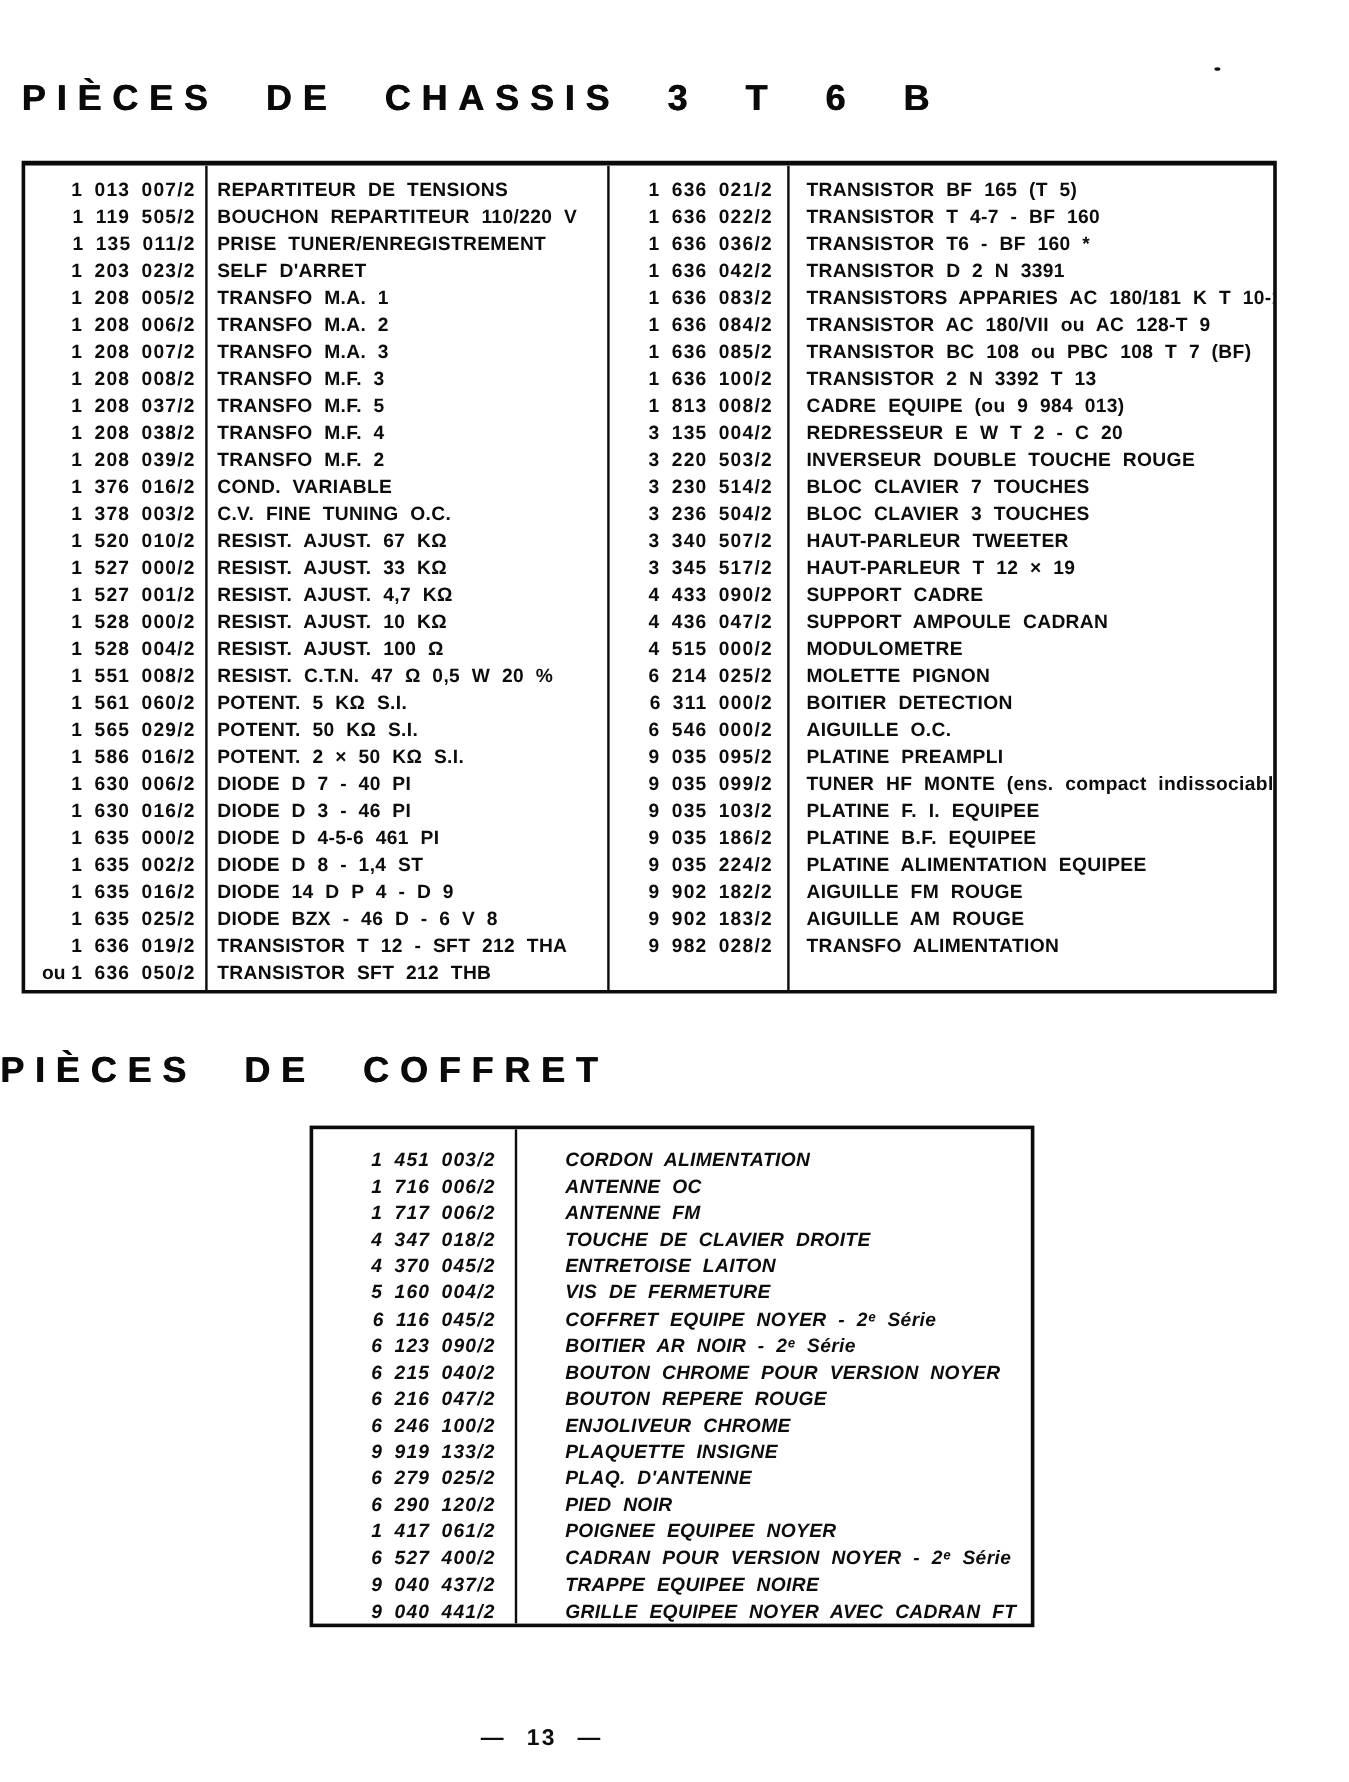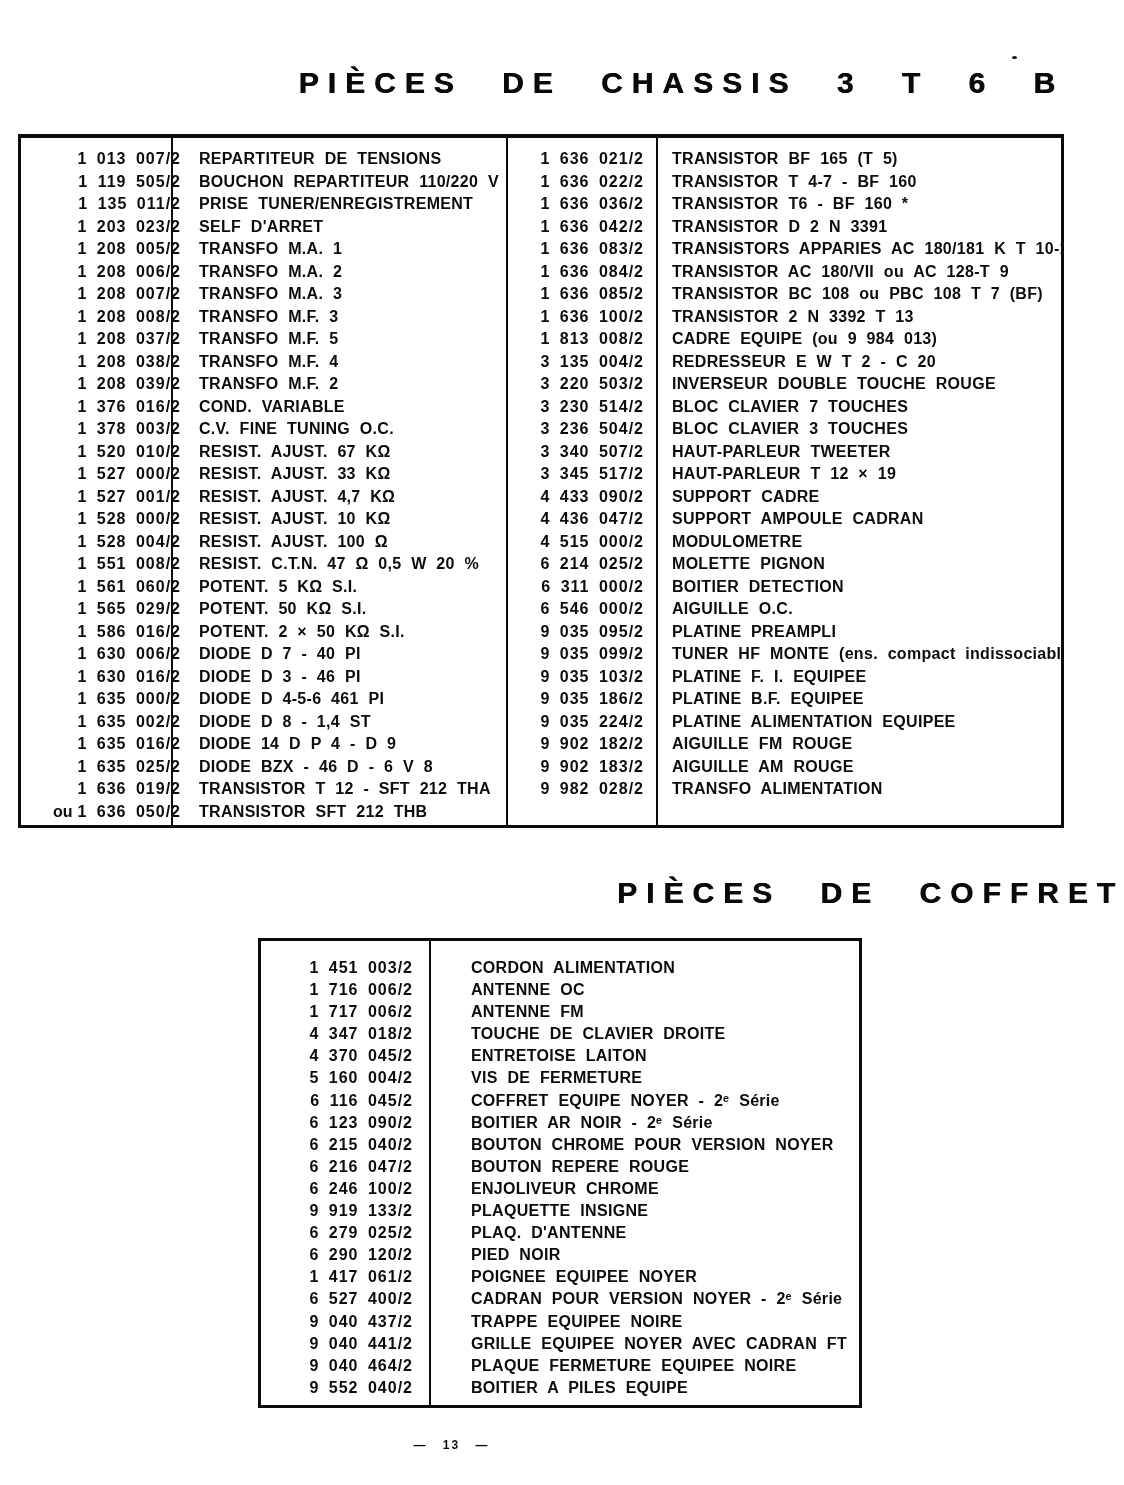--- a/index.html
+++ b/index.html
@@ -6,55 +6,55 @@
   html, body { background: #ffffff; }
   body {
     width: 1124px; height: 1485px;
     position: relative;
     font-family: "Liberation Sans", sans-serif;
     color: #0c0c0c;
     overflow: hidden;
   }
   .page-title {
     position: absolute;
-    text-align: right;
+    text-align: left;
     font-weight: bold;
     font-size: 30px;
     letter-spacing: 9px;
     word-spacing: 22px;
     color: #0a0a0a;
     text-shadow: 0.6px 0 0 currentColor;
     white-space: nowrap;
   }
   #title-chassis { top: 66px; left: 18px; width: 1046px; }
   #title-coffret { top: 876px; left: 0; width: 1124px; }
 
   .parts-table {
     position: absolute;
     border: 3px solid #0b0b0b;
     background: #ffffff;
     overflow: hidden;
   }
   #chassis-table { left: 18px; top: 134px; width: 1046px; height: 694px; border-top-width: 4px; }
-  #coffret-table { left: 258px; top: 938px; width: 604px; height: 470px; }
+  #coffret-table { left: 258px; top: 938px; width: 604px; height: 418px; font-style: italic; }
 
   .vline {
     position: absolute; top: 0; bottom: 0; width: 2px;
     background: #0b0b0b;
   }
   #chassis-table .vline.v1 { left: 150px; }
   #chassis-table .vline.v2 { left: 485px; }
   #chassis-table .vline.v3 { left: 635px; }
   #coffret-table .vline.v1 { left: 168px; }
 
   .rows {
     position: absolute;
     top: 12px;
   }
-  #chassis-left  { left: 18px;     width: 485px; }
+  #chassis-left  { left: 0;     width: 485px; }
   #chassis-right { left: 487px; width: 557px; }
   #coffret-rows  { left: 0; top: 18px; width: 600px; }
 
   .row {
     display: flex;
     align-items: baseline;
     height: 22.5px;
     white-space: nowrap;
   }
   #coffret-rows .row { height: 22.1px; }
@@ -82,21 +82,21 @@
     word-spacing: 5px;
   }
   #chassis-left  .desc-cell { margin-left: 18px; }
   #chassis-right .desc-cell { margin-left: 28px; }
   #coffret-rows  .desc-cell { margin-left: 58px; }
 
   .page-footer {
     position: absolute;
     top: 1438px; left: 0; width: 903px;
     text-align: center;
-    font-size: 12px;
+    font-size: 19px;
     font-weight: bold;
     letter-spacing: 2px;
     word-spacing: 10px;
     color: #0c0c0c;
   }
   .scan-speck {
     position: absolute;
     left: 1012px; top: 56px;
     width: 5px; height: 3px;
     background: #111;

